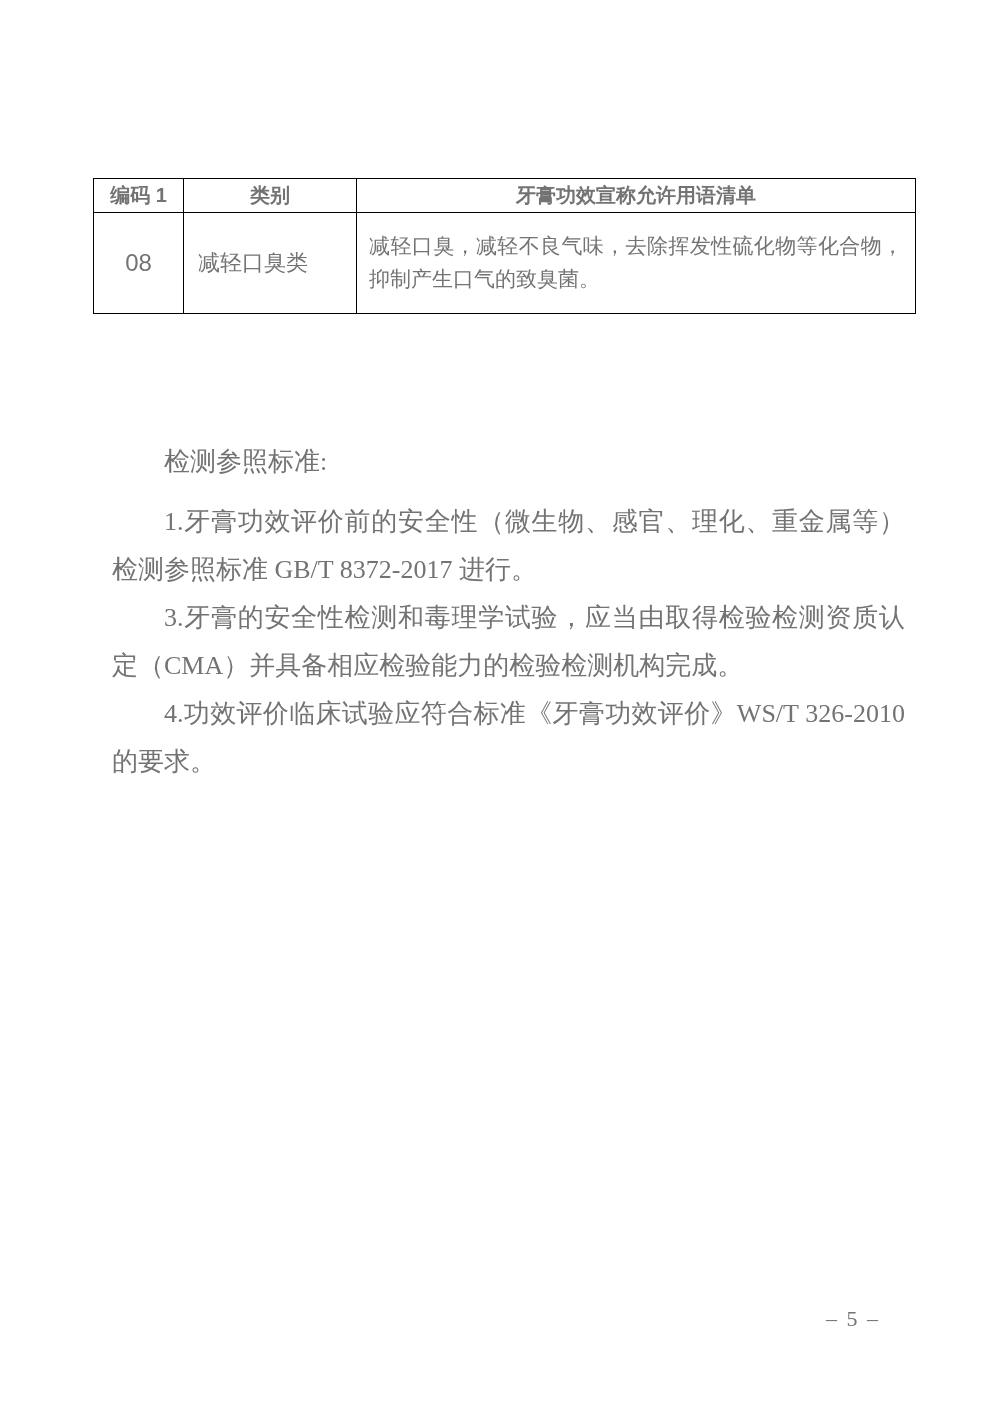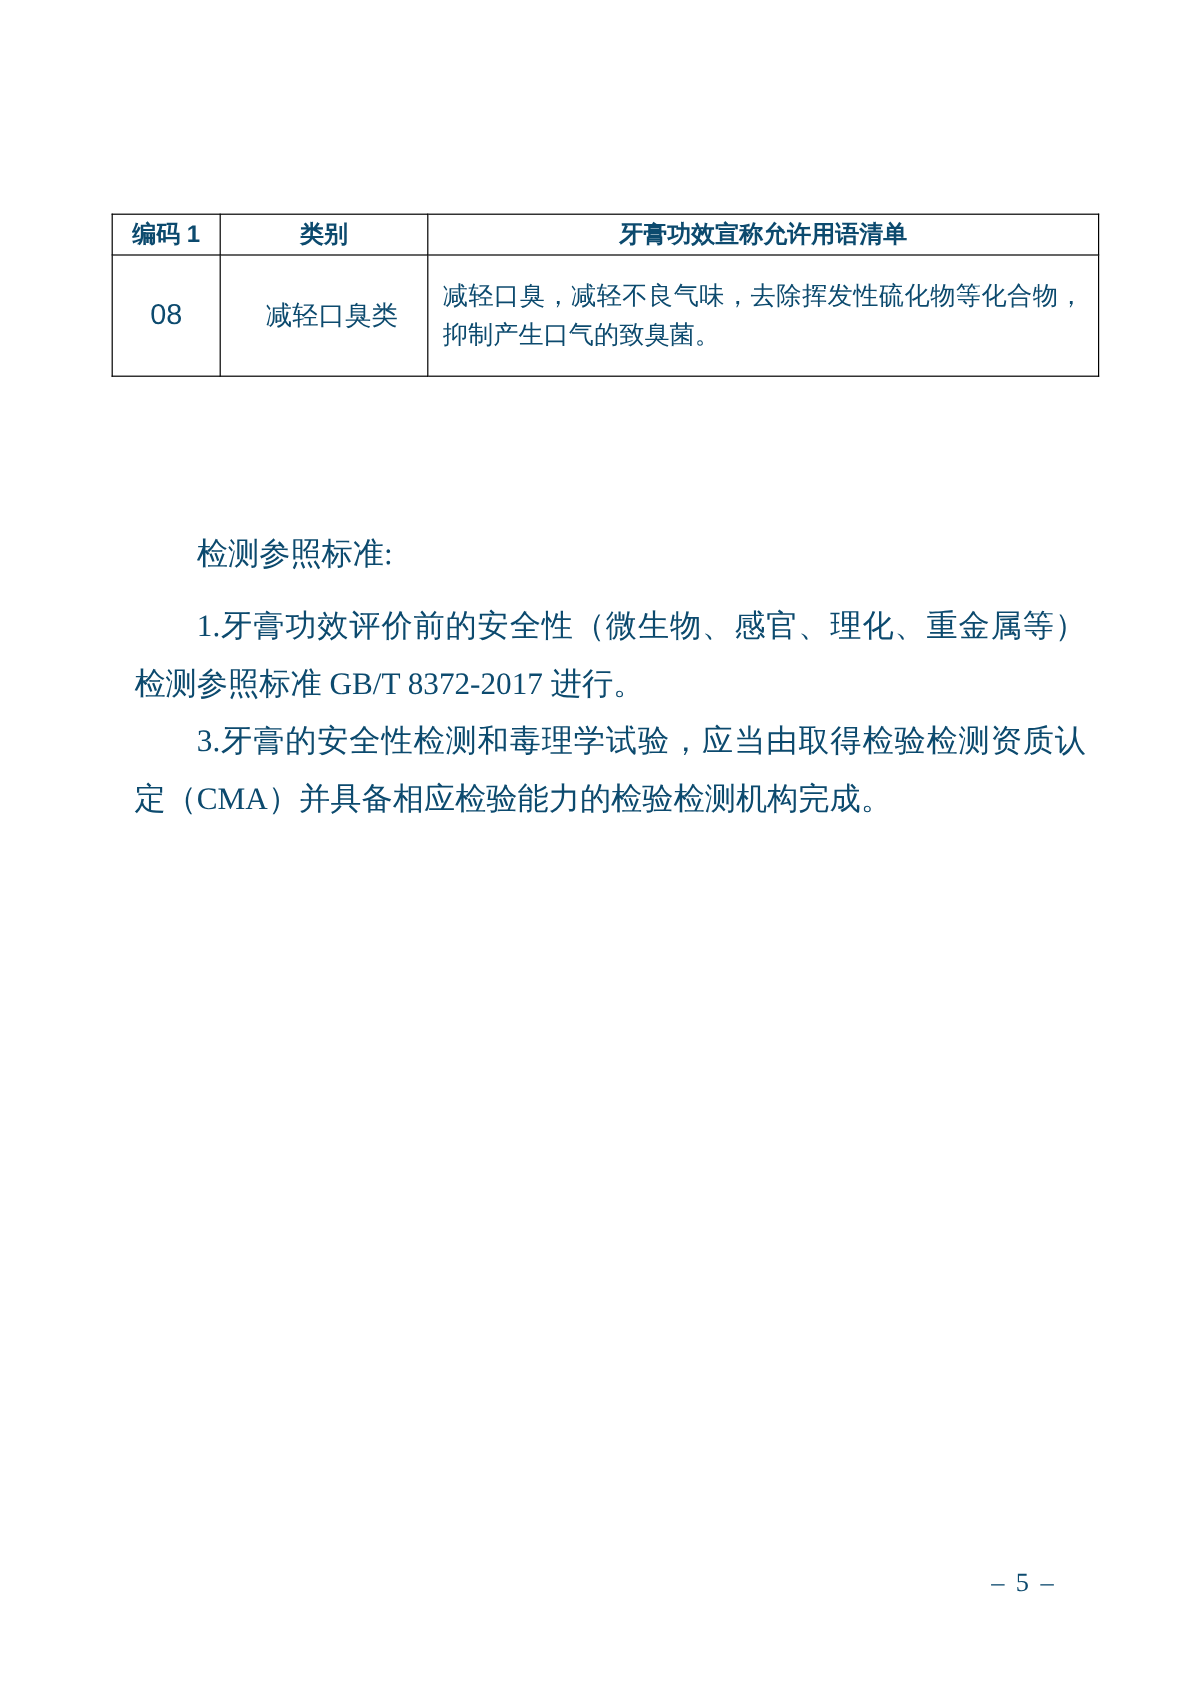--- a/index.html
+++ b/index.html
@@ -2,21 +2,21 @@
 <html lang="zh"><head>
 <meta charset="utf-8">
 <style>
   * { box-sizing: border-box; }
   html, body { margin: 0; padding: 0; background: #ffffff; }
   .page {
     position: relative;
     width: 1000px;
     height: 1408px;
     background: #ffffff;
-    color: #0c4a6e;
+    color: #737373;
     font-family: "Liberation Serif", "DejaVu Serif", serif;
     overflow: hidden;
   }
 
   
   table.claims-table {
     position: absolute;
     left: 93px;
     top: 178px;
     width: 822px;
@@ -39,21 +39,21 @@
     text-align: center;
     padding: 2px 4px;
   }
   .claims-table td.code-cell {
     font-family: "Liberation Sans", "DejaVu Sans", sans-serif;
     font-size: 24px;
     text-align: center;
   }
   .claims-table td.category-cell {
     font-size: 22px;
-    text-align: center;
+    text-align: left;
     padding-left: 14px;
   }
   .claims-table td.claims-cell {
     font-size: 21px;
     line-height: 33px;
     text-align: justify;
     padding: 17px 12px;
   }
 
   
@@ -108,17 +108,18 @@
         <td class="category-cell">减轻口臭类</td>
         <td class="claims-cell">减轻口臭，减轻不良气味，去除挥发性硫化物等化合物，抑制产生口气的致臭菌。</td>
       </tr>
     </tbody>
   </table>
 
   <div class="body-text">
     <p class="intro-line">检测参照标准:</p>
     <p>1.牙膏功效评价前的安全性（微生物、感官、理化、重金属等）检测参照标准 GB/T 8372-2017 进行。</p>
     <p>3.牙膏的安全性检测和毒理学试验，应当由取得检验检测资质认定（CMA）并具备相应检验能力的检验检测机构完成。</p>
+    <p>4.功效评价临床试验应符合标准《牙膏功效评价》WS/T 326-2010 的要求。</p>
   </div>
 
   <div class="page-footer">– 5 –</div>
 
 </div>
 
 </body></html>

